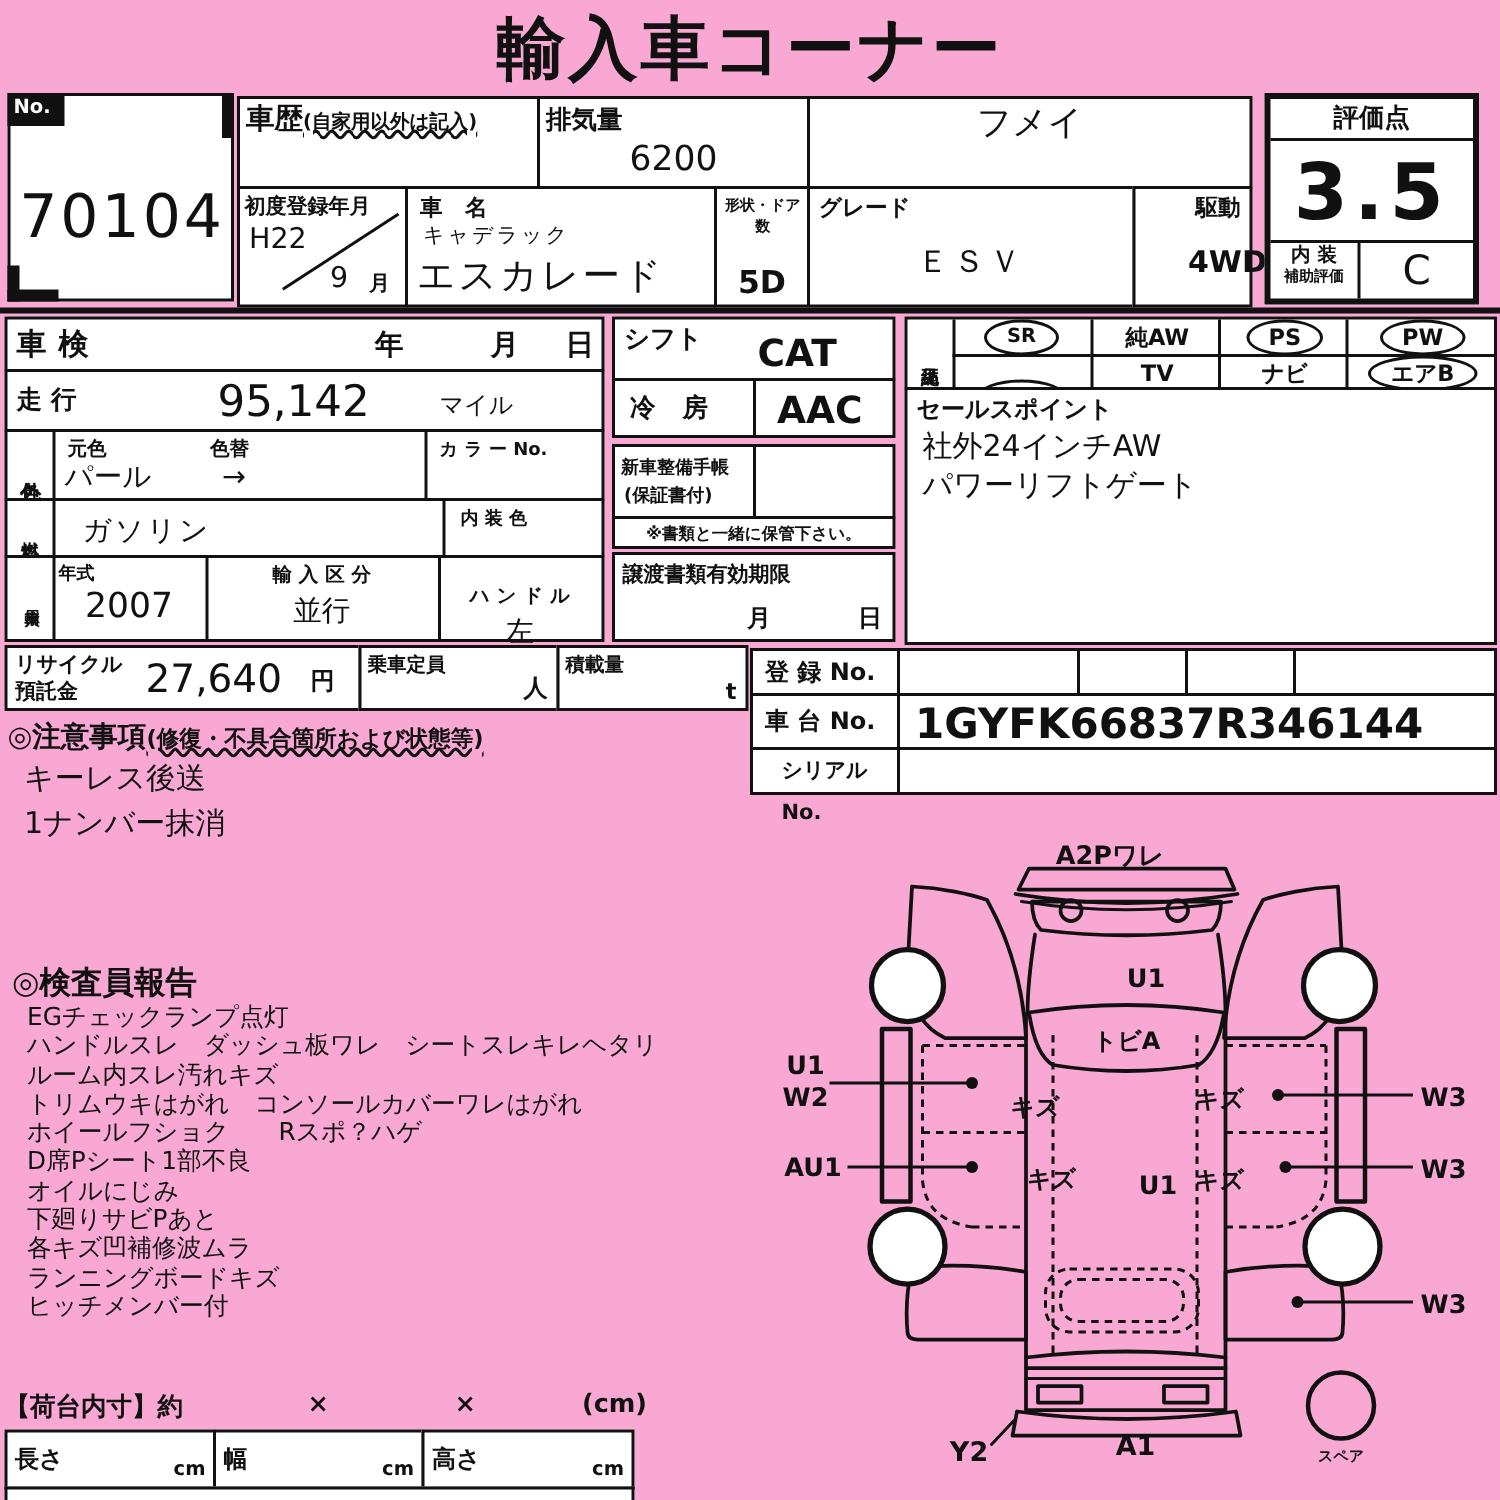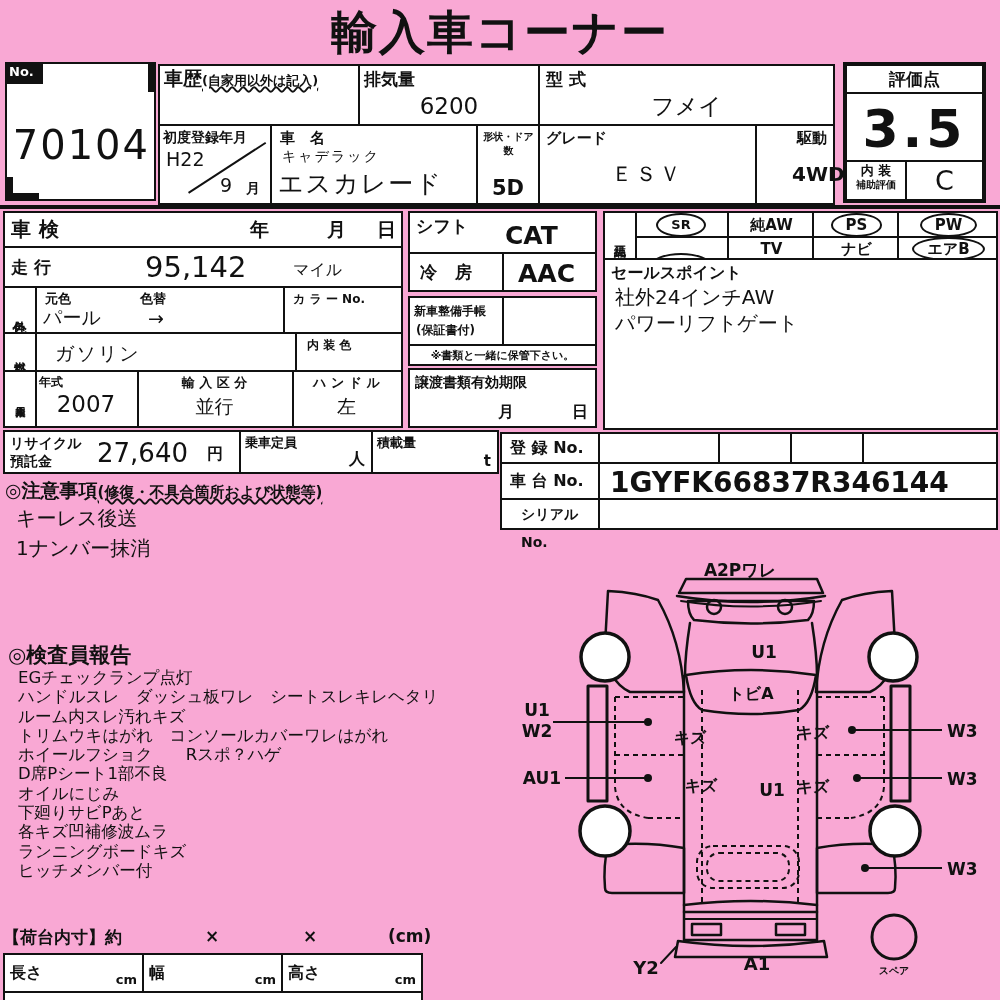--- a/index.html
+++ b/index.html
@@ -38,21 +38,20 @@
   <div class="box" style="left:158px;top:64px;width:202px;height:62px;">
     <span class="b" style="font-size:19px;margin-left:4px;">車歴</span><span class="b wavy" style="font-size:13px;">(自家用以外は記入)</span>
   </div>
 
   <div class="box" style="left:358px;top:64px;width:182px;height:62px;">
     <div class="b" style="font-size:17px;margin:2px 0 0 4px;">排気量</div>
     <div style="font-size:23px;text-align:center;margin-top:2px;">6200</div>
   </div>
 
   <div class="box" style="left:538px;top:64px;width:297px;height:62px;">
-    <div class="b" style="font-size:17px;margin:2px 0 0 6px;">型 式</div>
     <div style="font-size:23px;text-align:center;margin-top:0;">フメイ</div>
   </div>
 
   <div class="box" style="left:158px;top:124px;width:114px;height:81px;">
     <div class="b" style="font-size:14px;margin:3px 0 0 3px;">初度登録年月</div>
     <div class="abs" style="left:6px;top:22px;font-size:19px;">H22</div>
     <div class="abs" style="left:28px;top:66px;width:92px;border-top:2.5px solid #111;transform:rotate(-33deg);transform-origin:left top;"></div>
     <div class="abs" style="left:60px;top:48px;font-size:19px;">9</div>
     <div class="abs b" style="left:86px;top:54px;font-size:14px;">月</div>
   </div>
@@ -128,21 +127,21 @@
     <div class="vlab" style="position:absolute;left:0;top:0;bottom:0;width:30px;border-right:2px solid #111;font-size:10px;">輸入車用</div>
     <div class="abs" style="left:30px;top:0;bottom:0;width:102px;border-right:2px solid #111;">
       <div class="b" style="font-size:12px;margin:2px 0 0 4px;">年式</div>
       <div style="font-size:23px;text-align:center;">2007</div>
     </div>
     <div class="abs" style="left:132px;top:0;bottom:0;width:155px;border-right:2px solid #111;">
       <div class="b" style="font-size:13px;text-align:center;margin-top:2px;">輸 入 区 分</div>
       <div style="font-size:19px;text-align:center;margin-top:2px;">並行</div>
     </div>
     <div class="abs" style="left:287px;top:0;bottom:0;right:0;">
-      <div class="b" style="font-size:13px;text-align:center;margin-top:2px;">ハ ン ド ル</div>
+      <div class="b" style="font-size:13px;text-align:center;margin-top:16px;">ハ ン ド ル</div>
       <div style="font-size:19px;text-align:center;margin-top:2px;">左</div>
     </div>
   </div>
 
   <div class="box" style="left:408px;top:211px;width:189px;height:43px;">
     <span class="b" style="font-size:17px;margin-left:6px;line-height:26px;">シフト</span>
     <span class="abs b" style="left:95px;top:8px;font-size:25px;">CAT</span>
   </div>
   <div class="box" style="left:408px;top:252px;width:189px;height:40px;">
     <div class="abs" style="left:92px;top:0;bottom:0;border-left:2px solid #111;"></div>

